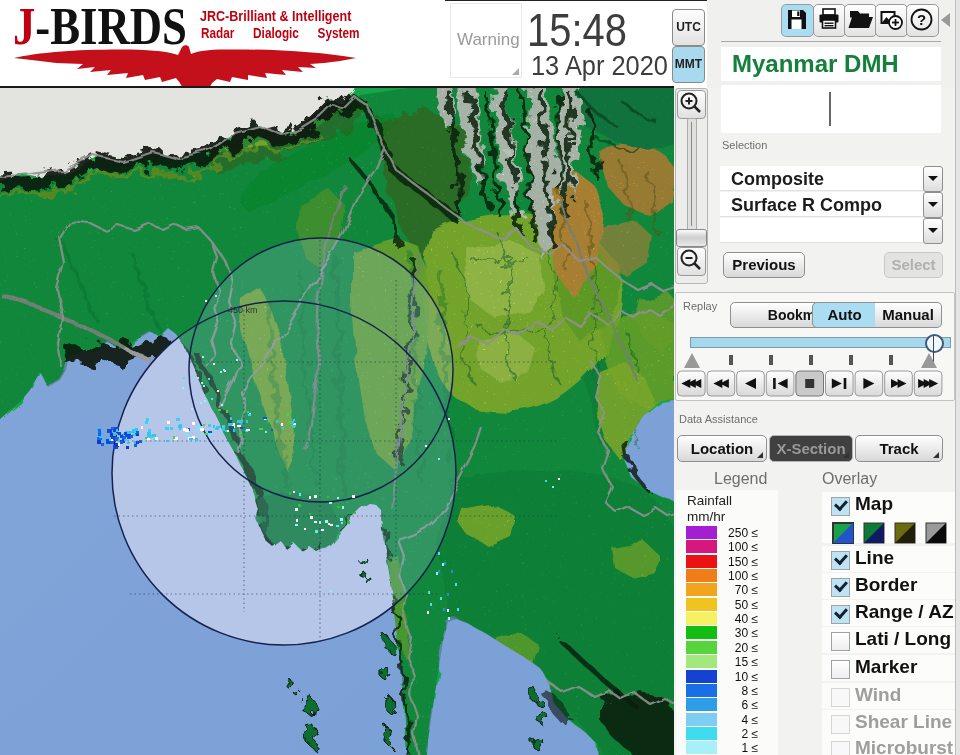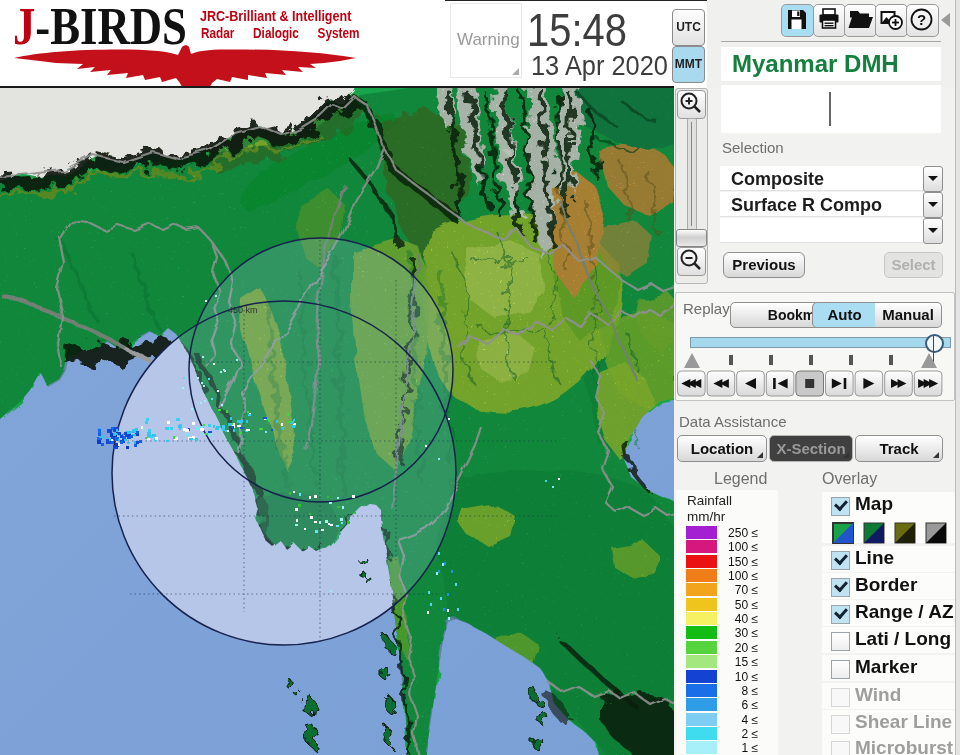--- a/index.html
+++ b/index.html
@@ -36,30 +36,30 @@
   #collapse{left:941px;top:13px;width:0;height:0;border-style:solid;border-width:7px 9px 7px 0;
             border-color:transparent #9a9a9a transparent transparent;}
   #tbline{left:721px;top:41px;width:220px;height:1px;background:#a8a8a8;}
   #dmhbox{left:721px;top:47px;width:220px;height:34px;background:#fff;}
   #dmhtext{left:732px;top:50px;font-size:24px;color:#15803d;font-weight:bold;}
   
   #panel{left:674px;top:88px;width:286px;height:667px;background:#f2f2f1;}
   #redge{left:955px;top:0px;width:5px;height:755px;background:#e4e4e4;border-left:1px solid #bdbdbd;}
   #inputbox{left:721px;top:85px;width:220px;height:48px;background:#fff;}
   #cursor{left:829px;top:92px;width:2px;height:34px;background:#666;}
-  .lbl{color:#6e6e6e;font-size:15px;}
+  .lbl{color:#6e6e6e;font-size:11px;}
   #sellbl{left:722px;top:139px;}
   .field{left:720px;width:205px;background:#fff;border-bottom:1px solid #e2e2e2;height:24px;}
   .ftext{left:731px;font-size:18px;color:#1c1c1c;font-weight:bold;}
   .dbtn{left:923px;width:18px;height:24px;border:1px solid #8f8f8f;border-radius:3px;
         background:linear-gradient(#fff,#ddd);}
   .dbtn:after{content:"";position:absolute;left:4px;top:9px;border:5px solid transparent;border-top-color:#111;}
   .btn{border:1px solid #8f8f8f;border-radius:5px;background:linear-gradient(#ffffff,#d8d8d8);
        font-size:15px;font-weight:bold;color:#111;text-align:center;}
-  #prevbtn{left:723px;top:252px;width:80px;height:24px;line-height:24px;border-radius:6px;}
+  #prevbtn{left:723px;top:252px;width:80px;height:24px;line-height:24px;}
   #selbtn{left:884px;top:252px;width:57px;height:24px;line-height:24px;background:#e3e3e2;
           border:1px solid #c7c7c7;color:#b0b0b0;}
   
   #replaybox{left:675px;top:292px;width:278px;height:107px;background:#f7f7f6;
              border:1px solid #c3c3c3;border-radius:2px;}
   #replaylbl{left:683px;top:300px;}
   #bookmark{left:730px;top:302px;width:78px;height:24px;line-height:24px;font-size:14px;padding-left:32px;}
   #autobtn{left:812px;top:302px;width:63px;height:24px;line-height:24px;background:#aadcf2;border-radius:5px 0 0 5px;}
   #manualbtn{left:875px;top:302px;width:66px;height:24px;line-height:24px;border-radius:0 5px 5px 0;border-left:none;}
   #sliderbar{left:690px;top:337px;width:259px;height:9px;background:#a5d8ec;border:1px solid #7c9aa8;}

